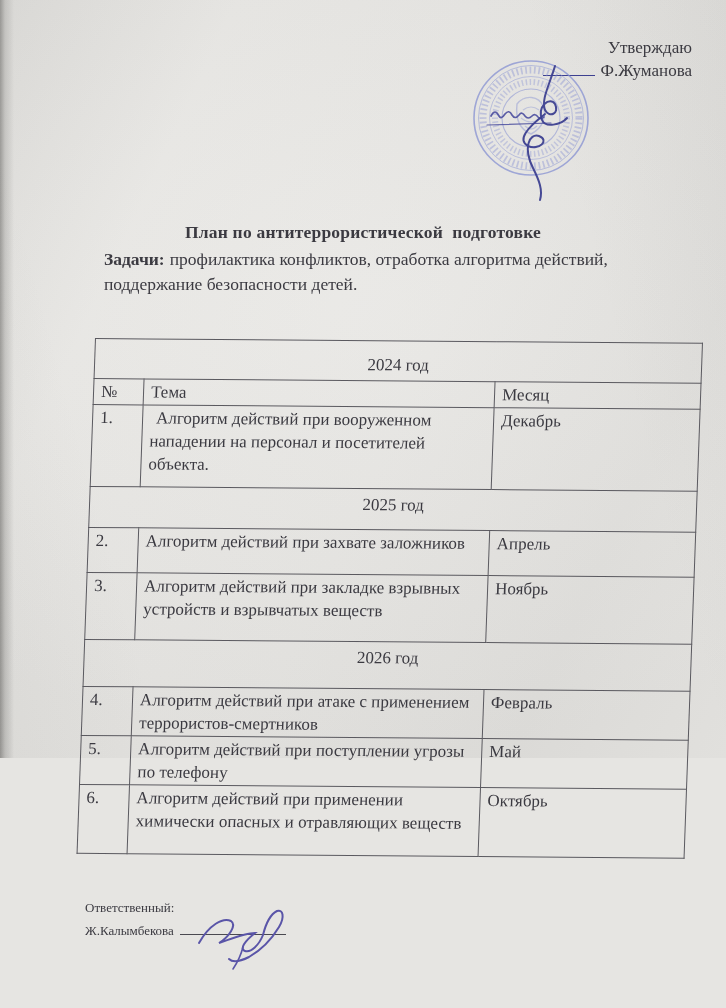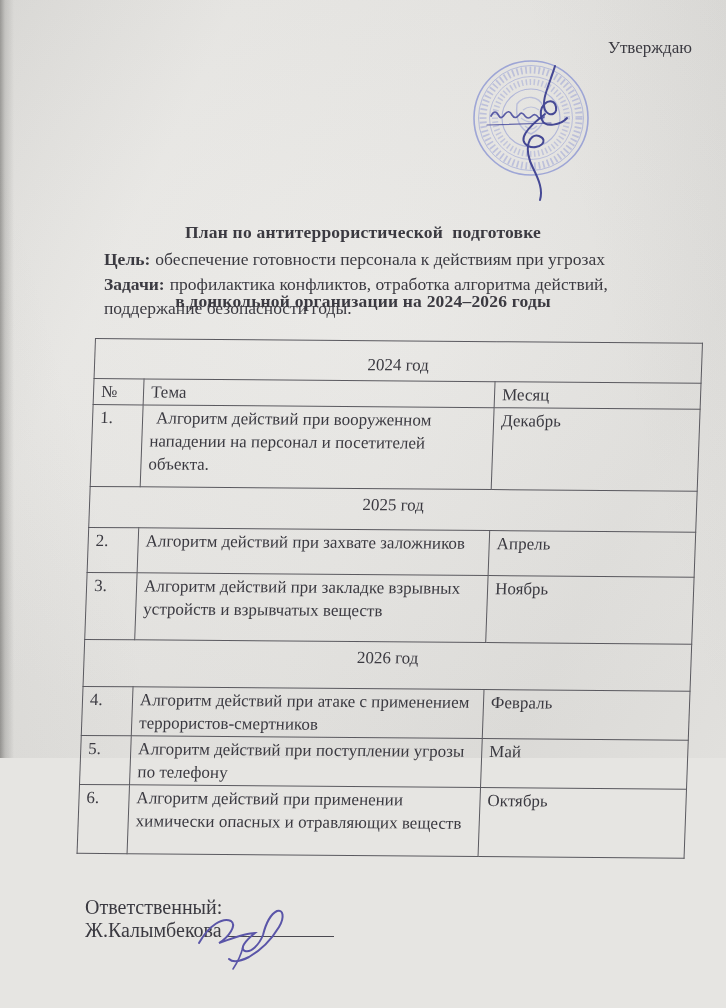--- a/index.html
+++ b/index.html
@@ -57,37 +57,38 @@
   }
   td.c-num{padding-left:6px;}
   tr.band td{text-align:center;border-left:1.2px solid #5a595f;border-right:1.2px solid #5a595f;}
   tr.band-mid td{vertical-align:bottom;padding-bottom:4px;}
   tr.band-top td{vertical-align:top;padding-top:4px;}
   tr.h40 {height:40px;} tr.h24{height:21px;} tr.h84{height:82px;}
   tr.h44 {height:41px;} tr.h48{height:45px;} tr.h70{height:67px;}
   tr.h50 {height:47px;} tr.h52{height:49px;} tr.h72{height:69px;}
   .indent{text-indent:6px;display:block;}
   .footer{
-    position:absolute;left:85px;top:896px;font-size:20px;line-height:23px;
+    position:absolute;left:85px;top:896px;font-size:13px;line-height:23px;
   }
   .sig-underline{
     display:inline-block;width:106px;height:14px;
     border-bottom:1.4px solid #4a4950;margin-left:6px;
   }
   .footer-sig{position:absolute;left:100px;top:-16px;width:120px;height:70px;}
   .footer-name-row{position:relative;text-align:center;}
 </style>
 </head>
 <body>
 
 <div class="photo">
   <div class="sheet">
 
     <div class="approval">
       <div>Утверждаю</div>
+      <div><span class="sig-line"></span><span>Ф.Жуманова</span></div>
     </div>
 
     <div class="stamp-wrap">
       <svg width="160" height="158" viewBox="0 0 160 158">
         <g stroke="#8590d2" fill="none">
           <circle cx="76" cy="66" r="57" stroke-width="1.6" opacity="0.75"></circle>
           <circle cx="76" cy="66" r="52.5" stroke-width="0.9" opacity="0.55"></circle>
           <circle cx="76" cy="66" r="48" stroke-width="7" stroke-dasharray="1.7 2.7" opacity="0.42"></circle>
           <circle cx="76" cy="66" r="41.5" stroke-width="0.9" opacity="0.5"></circle>
           <circle cx="76" cy="66" r="36" stroke-width="6" stroke-dasharray="1.5 2.5" opacity="0.38"></circle>
@@ -103,26 +104,24 @@
 
         <g stroke="#3d4090" fill="none" stroke-width="2" stroke-linecap="round">
           <path d="M100,14 C94,34 86,48 90,58 C94,66 105,62 100,52 C95,44 82,54 87,68 C90,76 106,73 112,66" opacity="0.95"></path>
           <path d="M90,62 C72,76 62,88 73,94 C84,99 95,88 84,84 C74,81 68,96 78,116 C84,128 88,138 85,148" opacity="0.95"></path>
         </g>
       </svg>
     </div>
 
     <div class="title">
       <div>План по антитеррористической  подготовке</div>
-      <div>в дошкольной организации на 2024–2026 годы</div>
     </div>
 
     <div class="intro">
-      <div><span class="label">Цель:</span><span>обеспечение готовности персонала к действиям при угрозах</span></div>
-      <div><span class="label">Задачи:</span><span>профилактика конфликтов, отработка алгоритма действий, поддержание безопасности годы.</span></div>
+      <div><span class="label">Задачи:</span><span>профилактика конфликтов, отработка алгоритма действий, поддержание безопасности детей.</span></div>
     </div>
 
     <table class="plan">
       <colgroup>
           <col style="width:50px">
           <col style="width:351px">
           <col style="width:206px">
         </colgroup>
       <tbody>
         <tr class="band band-mid h40">

